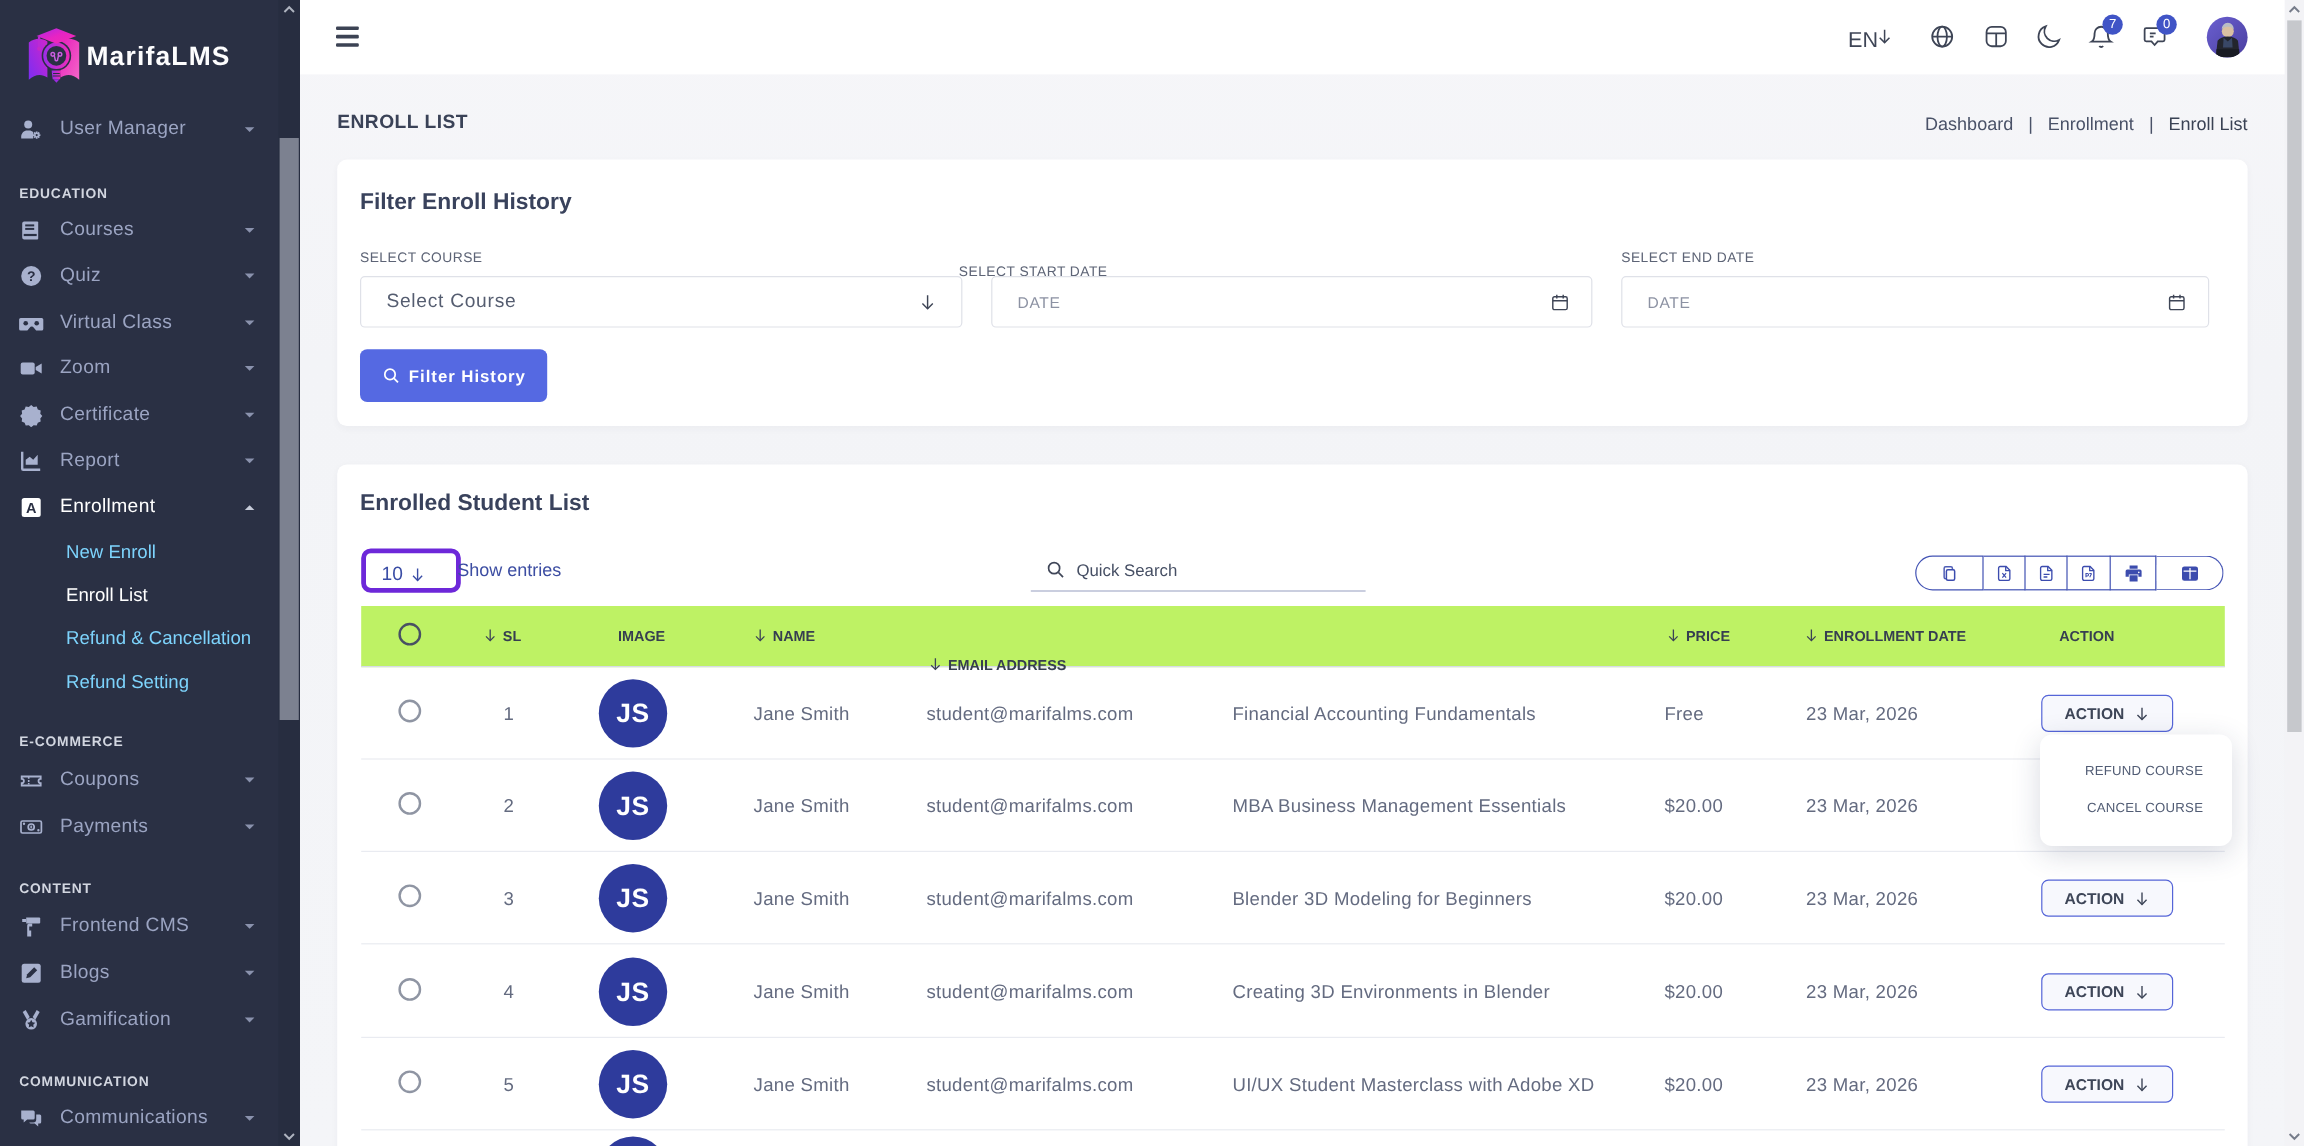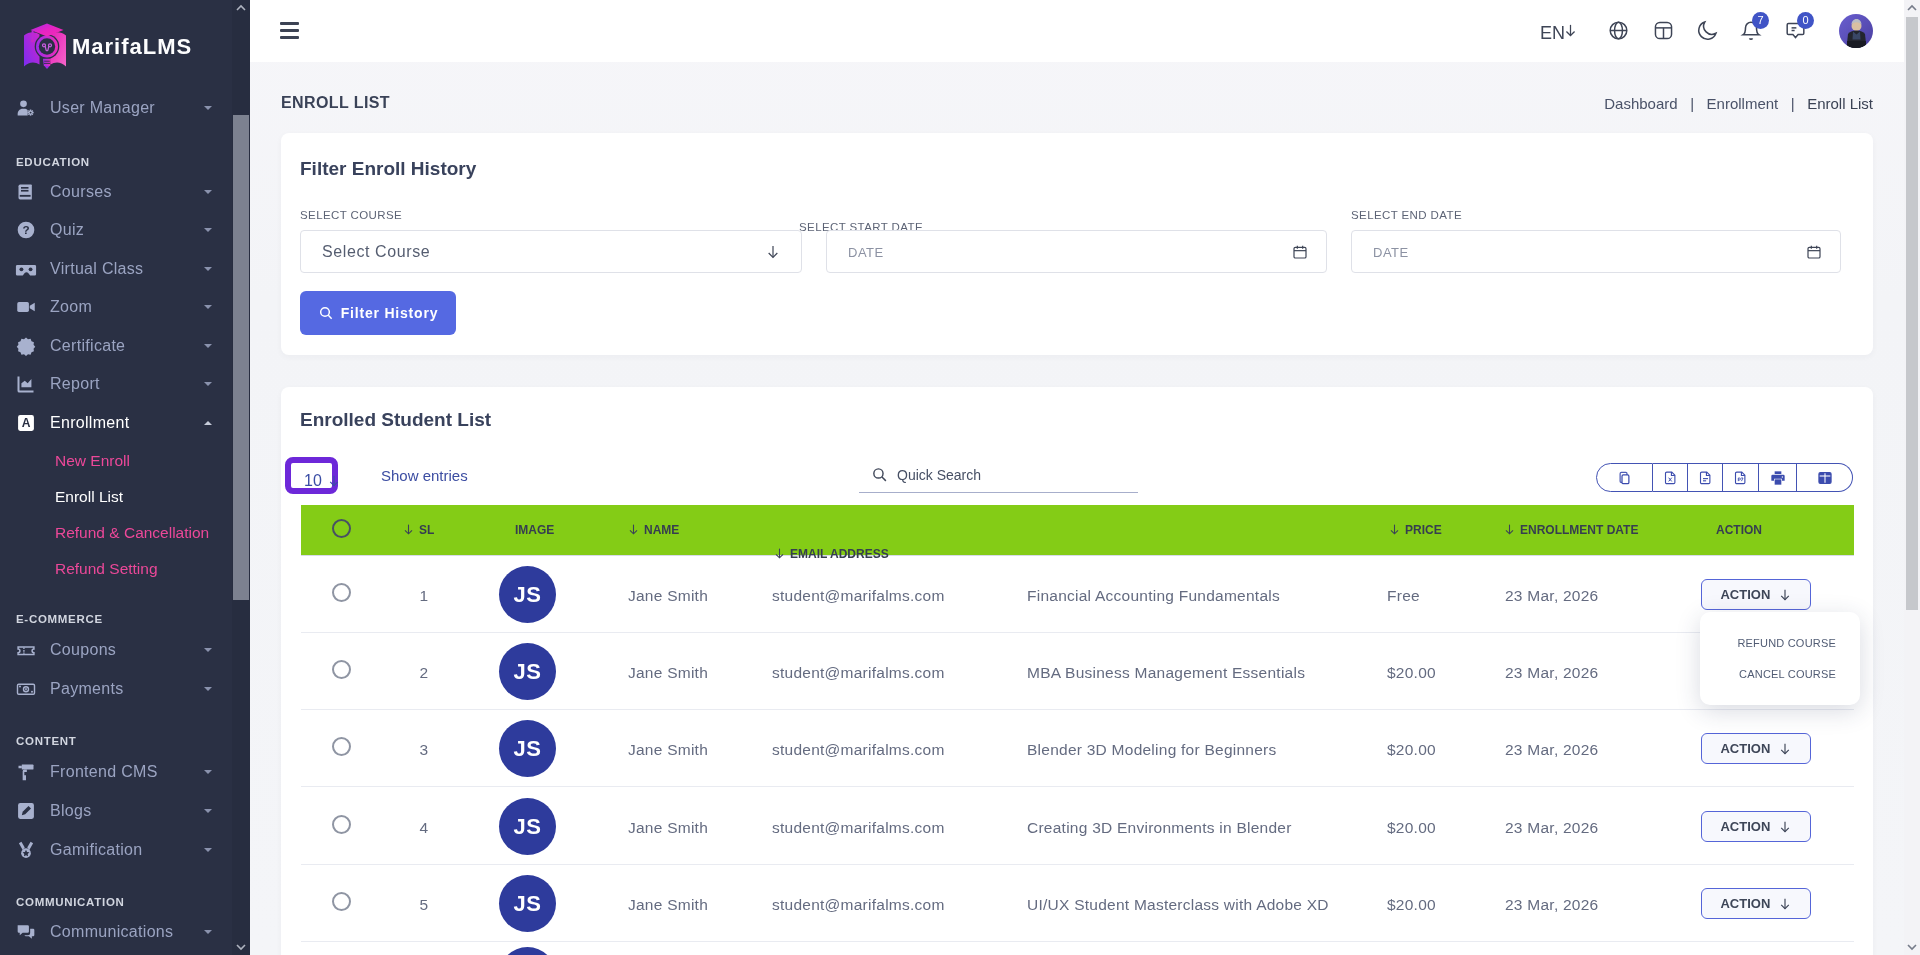--- a/index.html
+++ b/index.html
@@ -30,35 +30,35 @@
 
 .flabel { position:absolute; top:76px; font-size:11.5px; letter-spacing:0.4px; color:#5d6476; }
 .finput { position:absolute; top:97px; height:43px; border:1px solid #dfe1e8; border-radius:4px; background:#fff; }
 .finput .ph { position:absolute; left:21px; top:12px; font-size:16px; letter-spacing:0.6px; color:#555d70; }
 .finput .ph2 { position:absolute; left:21px; top:14px; font-size:13px; color:#8c92a3; letter-spacing:0.5px; }
 
 #filterbtn { position:absolute; left:19px; top:158px; width:156px; height:44px; background:#5569e2; border-radius:6px;
   color:#fff; font-size:14px; font-weight:bold; letter-spacing:0.8px; text-align:center; line-height:44px; }
 
 
-#lenbox { position:absolute; left:4px; top:70px; width:53px; height:37px; border:6px solid #6d28d9; border-radius:8px; }
+#lenbox { position:absolute; left:20px; top:70px; width:83px; height:37px; border:4px solid #6d28d9; border-radius:8px; }
 #lenbox span { position:absolute; left:13px; top:9px; font-size:16px; color:#3a4da5; }
 .showentries { position:absolute; left:100px; top:80px; font-size:15px; color:#3c4da2; }
 .qsearch-ico { position:absolute; left:590px; top:79px; }
 .qsearch-txt { position:absolute; left:616px; top:80px; font-size:14px; color:#464f64; }
 .qsearch-line { position:absolute; left:578px; top:105px; width:279px; height:1px; background:#a7aecb; }
 
 #exportgrp { position:absolute; left:1315px; top:76px; width:257px; height:29px; }
 .exbtn { position:absolute; top:0; width:36.8px; height:29px; border:1px solid #4353b4; border-left:none;
   display:flex; align-items:center; justify-content:center; }
 .exbtn.first { border-left:1px solid #4353b4; border-radius:14.5px 0 0 14.5px; }
 .exbtn.last { border-radius:0 14.5px 14.5px 0; }
 
 
-#thead { position:absolute; left:20px; top:118px; width:1553px; height:51px; background:#84cc16; border-bottom:1px solid #d7dbe8; }
+#thead { position:absolute; left:20px; top:118px; width:1553px; height:51px; background:#bef264; border-bottom:1px solid #d7dbe8; }
 .th { position:absolute; top:0; height:51px; line-height:51px; font-size:12px; font-weight:bold; color:#363e50; white-space:nowrap; }
 .trow { position:absolute; left:20px; width:1553px; height:77px; border-bottom:1px solid #e9ebf1; }
 .radio { position:absolute; width:19px; height:19px; border:2px solid #8f95a3; border-radius:50%; }
 .jsav { position:absolute; width:57px; height:57px; border-radius:50%; background:#2e3b9c; color:#fff;
   font-size:22px; font-weight:bold; text-align:center; line-height:57px; letter-spacing:0.5px; }
 .cell { position:absolute; font-size:15.5px; letter-spacing:0.25px; color:#646b80; white-space:nowrap; }
 .actbtn { position:absolute; left:1400px; width:110px; height:31px; border:1px solid #5565d8; border-radius:6px;
   background:#f7f8fd; font-size:13px; font-weight:bold; color:#3e4658; text-align:center; line-height:29px; }
 
 
@@ -70,21 +70,21 @@
 #sidebar { position:absolute; left:0; top:0; width:250px; height:955px; background:#2a3044; }
 #sbscroll { position:absolute; left:232px; top:0; width:18px; height:955px; background:#272d40; }
 #sbthumb { position:absolute; left:1px; top:115px; width:16px; height:485px; background:#7c8190; }
 .mitem { position:absolute; left:0; width:232px; height:38px; }
 .mitem .mico { position:absolute; left:16px; top:50%; transform:translateY(-50%); width:20px; height:20px; }
 .mitem .mtxt { position:absolute; left:50px; top:50%; transform:translateY(-50%); font-size:16px; letter-spacing:0.3px; color:#9ba4c2; white-space:nowrap; }
 .mitem .mcaret { position:absolute; right:20px; top:50%; transform:translateY(-50%); width:0; height:0;
   border-left:4px solid transparent; border-right:4px solid transparent; border-top:4.5px solid #8a92ad; }
 .mitem .mcaret.up { border-top:none; border-bottom:4.5px solid #c6cbd9; }
 .slabel { position:absolute; left:16px; font-size:11.5px; font-weight:bold; letter-spacing:0.7px; color:#d2d6e0; }
-.subitem { position:absolute; left:55px; font-size:15.5px; color:#ec4899; white-space:nowrap; }
+.subitem { position:absolute; left:55px; font-size:15.5px; color:#7dd3fc; white-space:nowrap; }
 .subitem.active { color:#ffffff; }
 
 
 #pagescroll { position:absolute; left:1904px; top:0; width:16px; height:955px; background:#f3f3f6; }
 #pgthumb { position:absolute; left:2px; top:17px; width:12px; height:593px; background:#c6c8cc; }
 </style>
 </head>
 <body>
 
 <div id="main">

